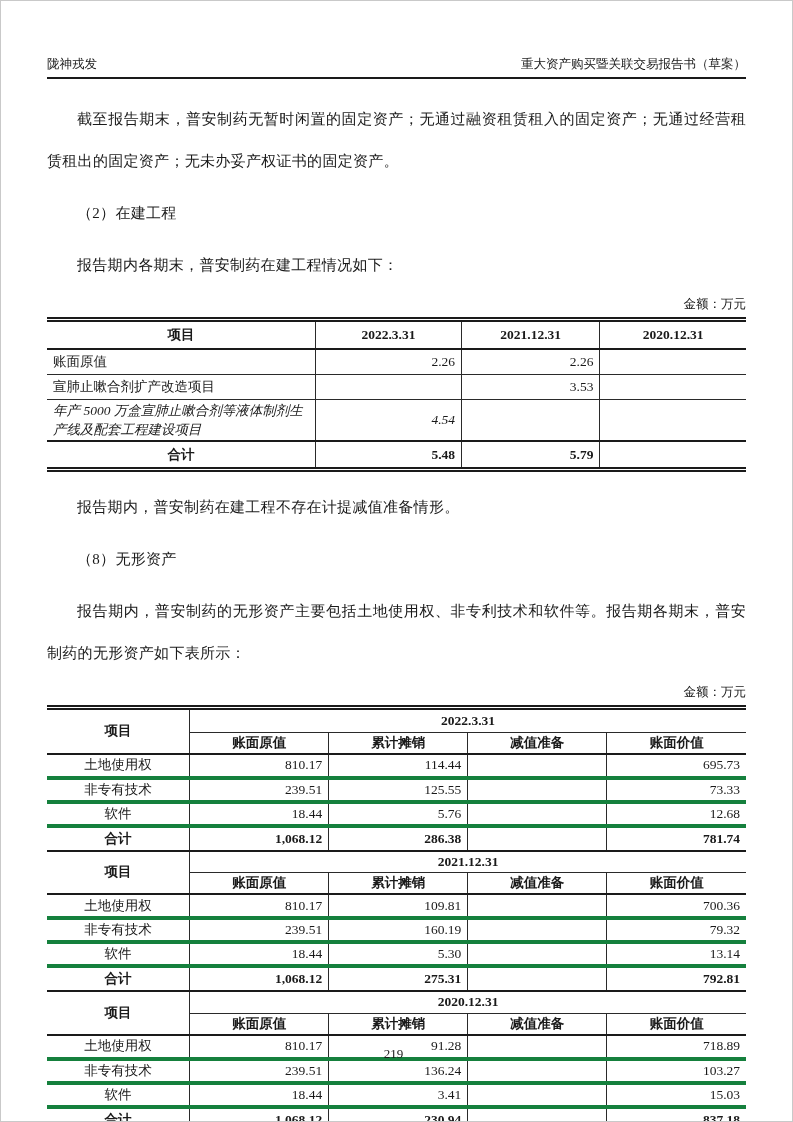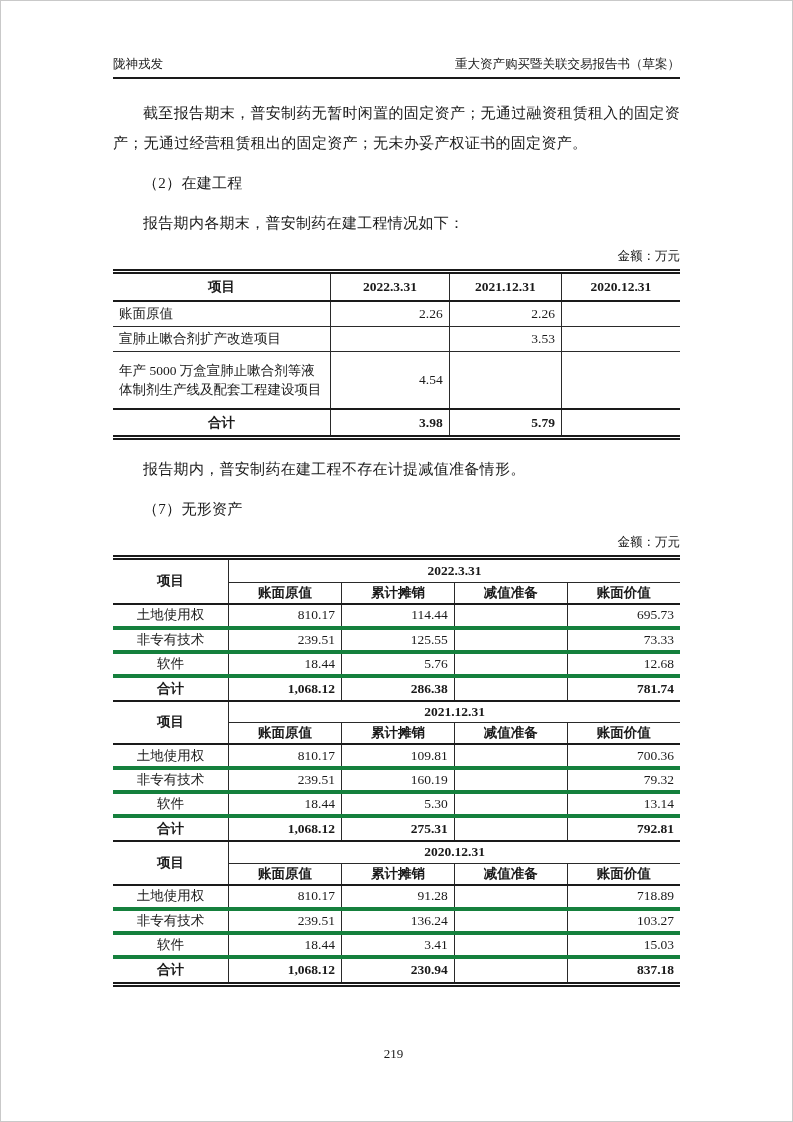--- a/index.html
+++ b/index.html
@@ -7,31 +7,31 @@
     position:relative;
     width:793px;height:1122px;
     background:#ffffff;
     box-sizing:border-box;
     outline:1px solid #c9c9c9;
     outline-offset:-1px;
     color:#1a1a1a;
     font-family:"Liberation Serif","DejaVu Serif",serif;
     overflow:hidden;
   }
-  .margins{margin:0 113px;}
+  .margins{margin:0 47px;}
   .running-header{
     display:flex;justify-content:space-between;align-items:flex-end;
     padding-top:56px;padding-bottom:5px;
     border-bottom:2px solid #1a1a1a;
     font-size:12.5px;line-height:16px;
   }
   .content{margin-top:19px;}
   .body-text{
     margin:10px 0 0 0;
-    font-size:15px;line-height:30px;
+    font-size:15px;line-height:42px;
     text-align:justify;text-indent:2em;
     letter-spacing:0.3px;
   }
   .unit-label{
     margin-top:9px;margin-bottom:4px;
     text-align:right;font-size:12.5px;line-height:18px;
   }
   .tbl-wrap{
     border-top:5px double #1a1a1a;
     border-bottom:5px double #1a1a1a;
@@ -41,21 +41,21 @@
   .vline{border-left:1px solid #2a2a2a;}
   .hk{font-family:"Liberation Sans","DejaVu Sans",sans-serif;font-weight:bold;text-align:center;}
   .date-b{font-family:"Liberation Serif","DejaVu Serif",serif;font-weight:bold;text-align:center;}
   .lab{text-align:left;}
   .labc{text-align:center;}
   .num{text-align:right;font-family:"Liberation Serif","DejaVu Serif",serif;}
   .numb{font-weight:bold;}
   
   .t1 .hrow{height:27px;border-bottom:2px solid #1a1a1a;}
   .t1 .drow{height:25px;border-bottom:1px solid #2a2a2a;}
-  .t1 .drow-tall{height:58px;border-bottom:1px solid #2a2a2a;line-height:19px;}
+  .t1 .drow-tall{height:42px;border-bottom:1px solid #2a2a2a;line-height:19px;font-style:italic;}
   .t1 .trow{height:26px;border-top:2px solid #1a1a1a;}
   
   .t2 .yrow{height:22px;border-bottom:1px solid #2a2a2a;}
   .t2 .srow{height:15px;border-bottom:2px solid #1a1a1a;}
   .t2 .drow{height:24px;border-bottom:4px solid #15803d;}
   .t2 .trow{height:25px;border-top:2px solid #1a1a1a;border-bottom:2px solid #1a1a1a;}
   .t2 .trow-last{border-bottom:none;}
   .page-footer{
     position:absolute;left:0;right:6px;bottom:60px;
     text-align:center;font-size:13px;
@@ -109,32 +109,33 @@
           <td class="num vline"></td>
         </tr>
         <tr class="drow-tall">
           <td class="lab">年产 5000 万盒宣肺止嗽合剂等液体制剂生产线及配套工程建设项目</td>
           <td class="num vline">4.54</td>
           <td class="num vline"></td>
           <td class="num vline"></td>
         </tr>
         <tr class="trow">
           <td class="hk">合计</td>
-          <td class="num numb vline">3.98</td>
+          <td class="num numb vline">5.48</td>
           <td class="num numb vline">5.79</td>
           <td class="num numb vline"></td>
         </tr>
       </tbody>
         </table>
     </div>
 
     <p class="body-text" style="margin-top:14px">报告期内，普安制药在建工程不存在计提减值准备情形。</p>
 
-    <p class="body-text">（7）无形资产</p>
-
+    <p class="body-text">（8）无形资产</p>
+
+    <p class="body-text">报告期内，普安制药的无形资产主要包括土地使用权、非专利技术和软件等。报告期各期末，普安制药的无形资产如下表所示：</p>
 
     <div class="unit-label">金额：万元</div>
 
     <div class="tbl-wrap">
       <table class="t2">
         <colgroup>
             <col style="width:20.4%">
             <col style="width:19.9%">
             <col style="width:19.9%">
             <col style="width:19.9%">

